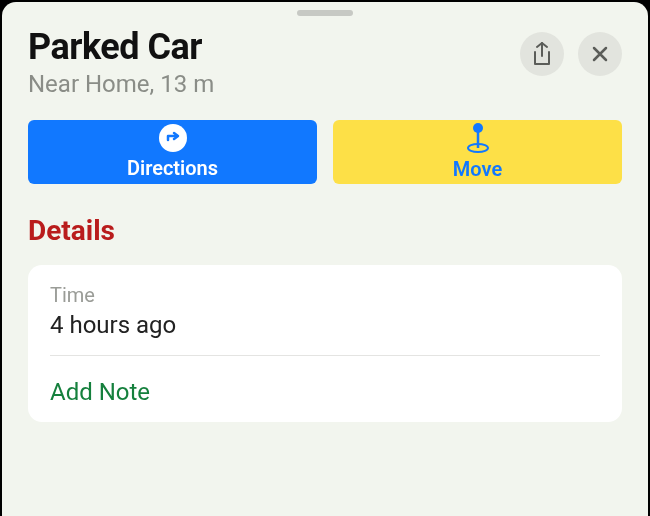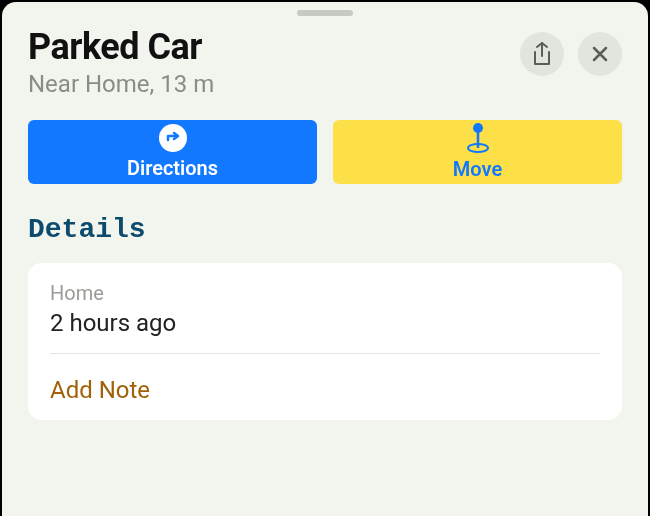--- a/index.html
+++ b/index.html
@@ -88,23 +88,22 @@
     border-radius: 50%;
     background: #fff;
     display: flex;
     align-items: center;
     justify-content: center;
   }
 
   .section-title {
     font-size: 28px;
     font-weight: 700;
-    color: #0c4a6e;
+    color: #b91c1c;
     margin-top: 30px;
-    font-family: Liberation Mono, monospace;
   }
 
   .card {
     background: #fff;
     border-radius: 14px;
     margin-top: 18px;
     padding: 0 22px;
   }
   .row {
     padding: 18px 0 16px 0;
@@ -116,21 +115,21 @@
     font-size: 20px;
     color: #9a9c97;
   }
   .row-value {
     font-size: 24px;
     color: #222;
     margin-top: 4px;
   }
   .row-placeholder {
     font-size: 24px;
-    color: #a16207;
+    color: #15803d;
     margin-top: 4px;
   }
 </style>
 </head>
 <body>
 
 <div class="sheet">
   <div class="grabber"></div>
 
   <div class="header">
@@ -171,20 +170,20 @@
         <circle cx="13" cy="5" r="5" fill="#1178ff"></circle>
       </svg>
       <div class="label">Move</div>
     </div>
   </div>
 
   <div class="section-title">Details</div>
 
   <div class="card">
     <div class="row">
-      <div class="row-label">Home</div>
-      <div class="row-value">2 hours ago</div>
+      <div class="row-label">Time</div>
+      <div class="row-value">4 hours ago</div>
     </div>
     <div class="row">
       <div class="row-placeholder">Add Note</div>
     </div>
   </div>
 </div>
 
 </body></html>

